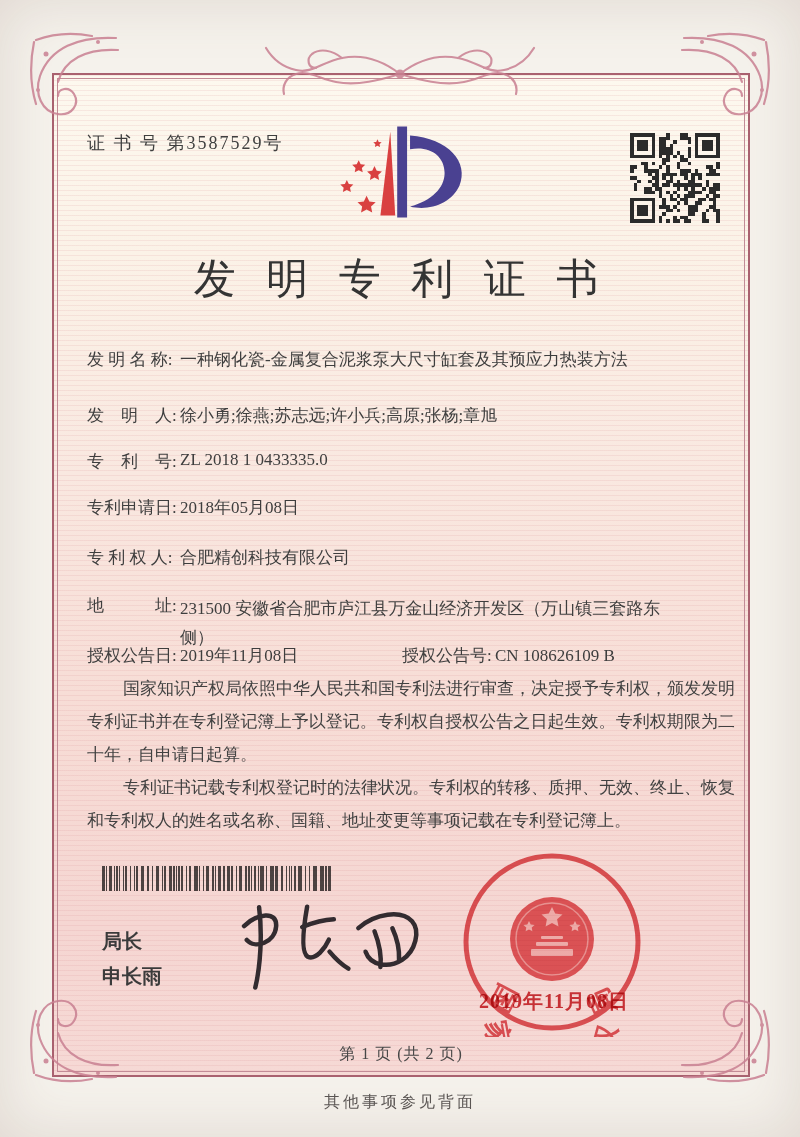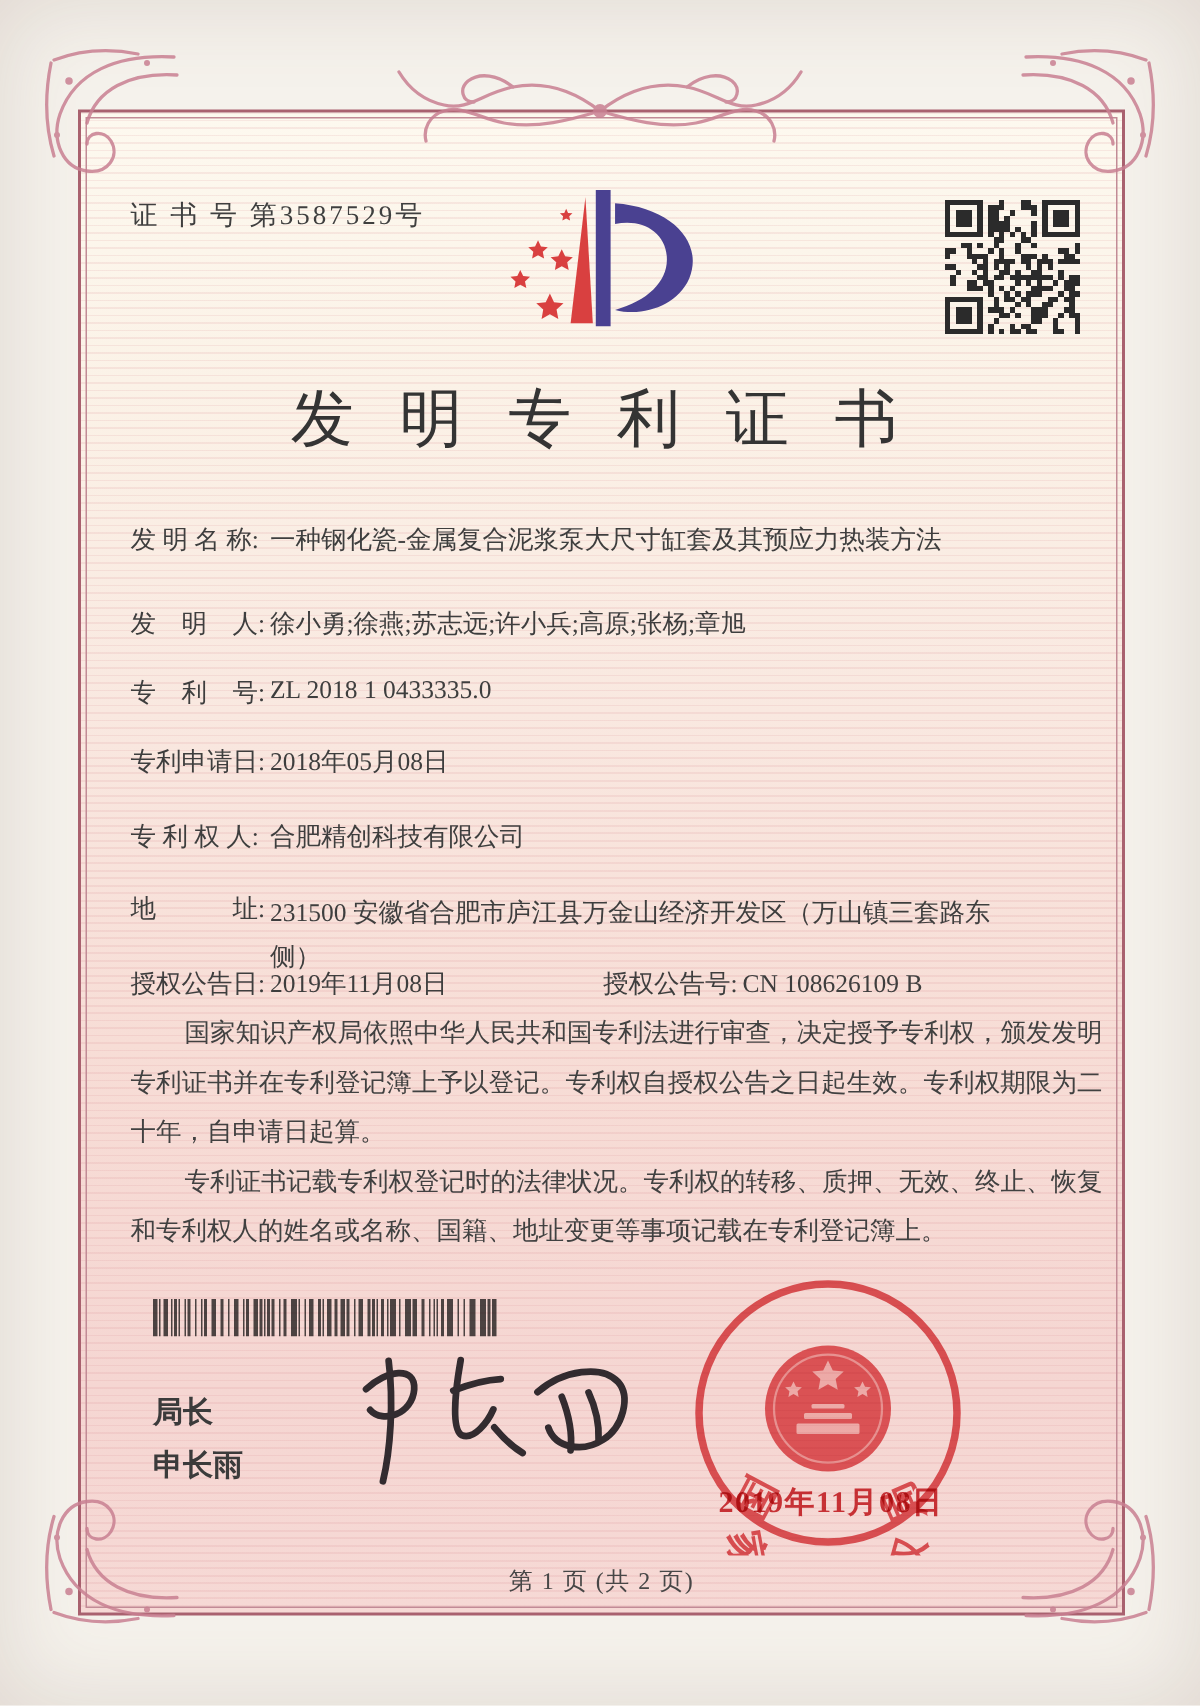--- a/index.html
+++ b/index.html
@@ -566,13 +566,14 @@
       </g>
       <g transform="translate(276,0) scale(-1,1)">
         <path d="M138,34 C120,20 100,14 80,18 C60,22 50,34 34,30 C20,27 10,18 4,8"></path>
         <path d="M138,34 C118,40 96,46 74,42 C58,39 46,30 34,34 C24,37 20,46 22,54"></path>
         <path d="M80,18 C70,10 58,8 50,14 C44,19 46,28 54,28"></path>
       </g>
       <circle cx="138" cy="34" r="3.5" fill="#c98092"></circle>
     </g>
   </svg>
 
+  <div class="backnote">其他事项参见背面</div>
 </div>
 
 </body></html>

